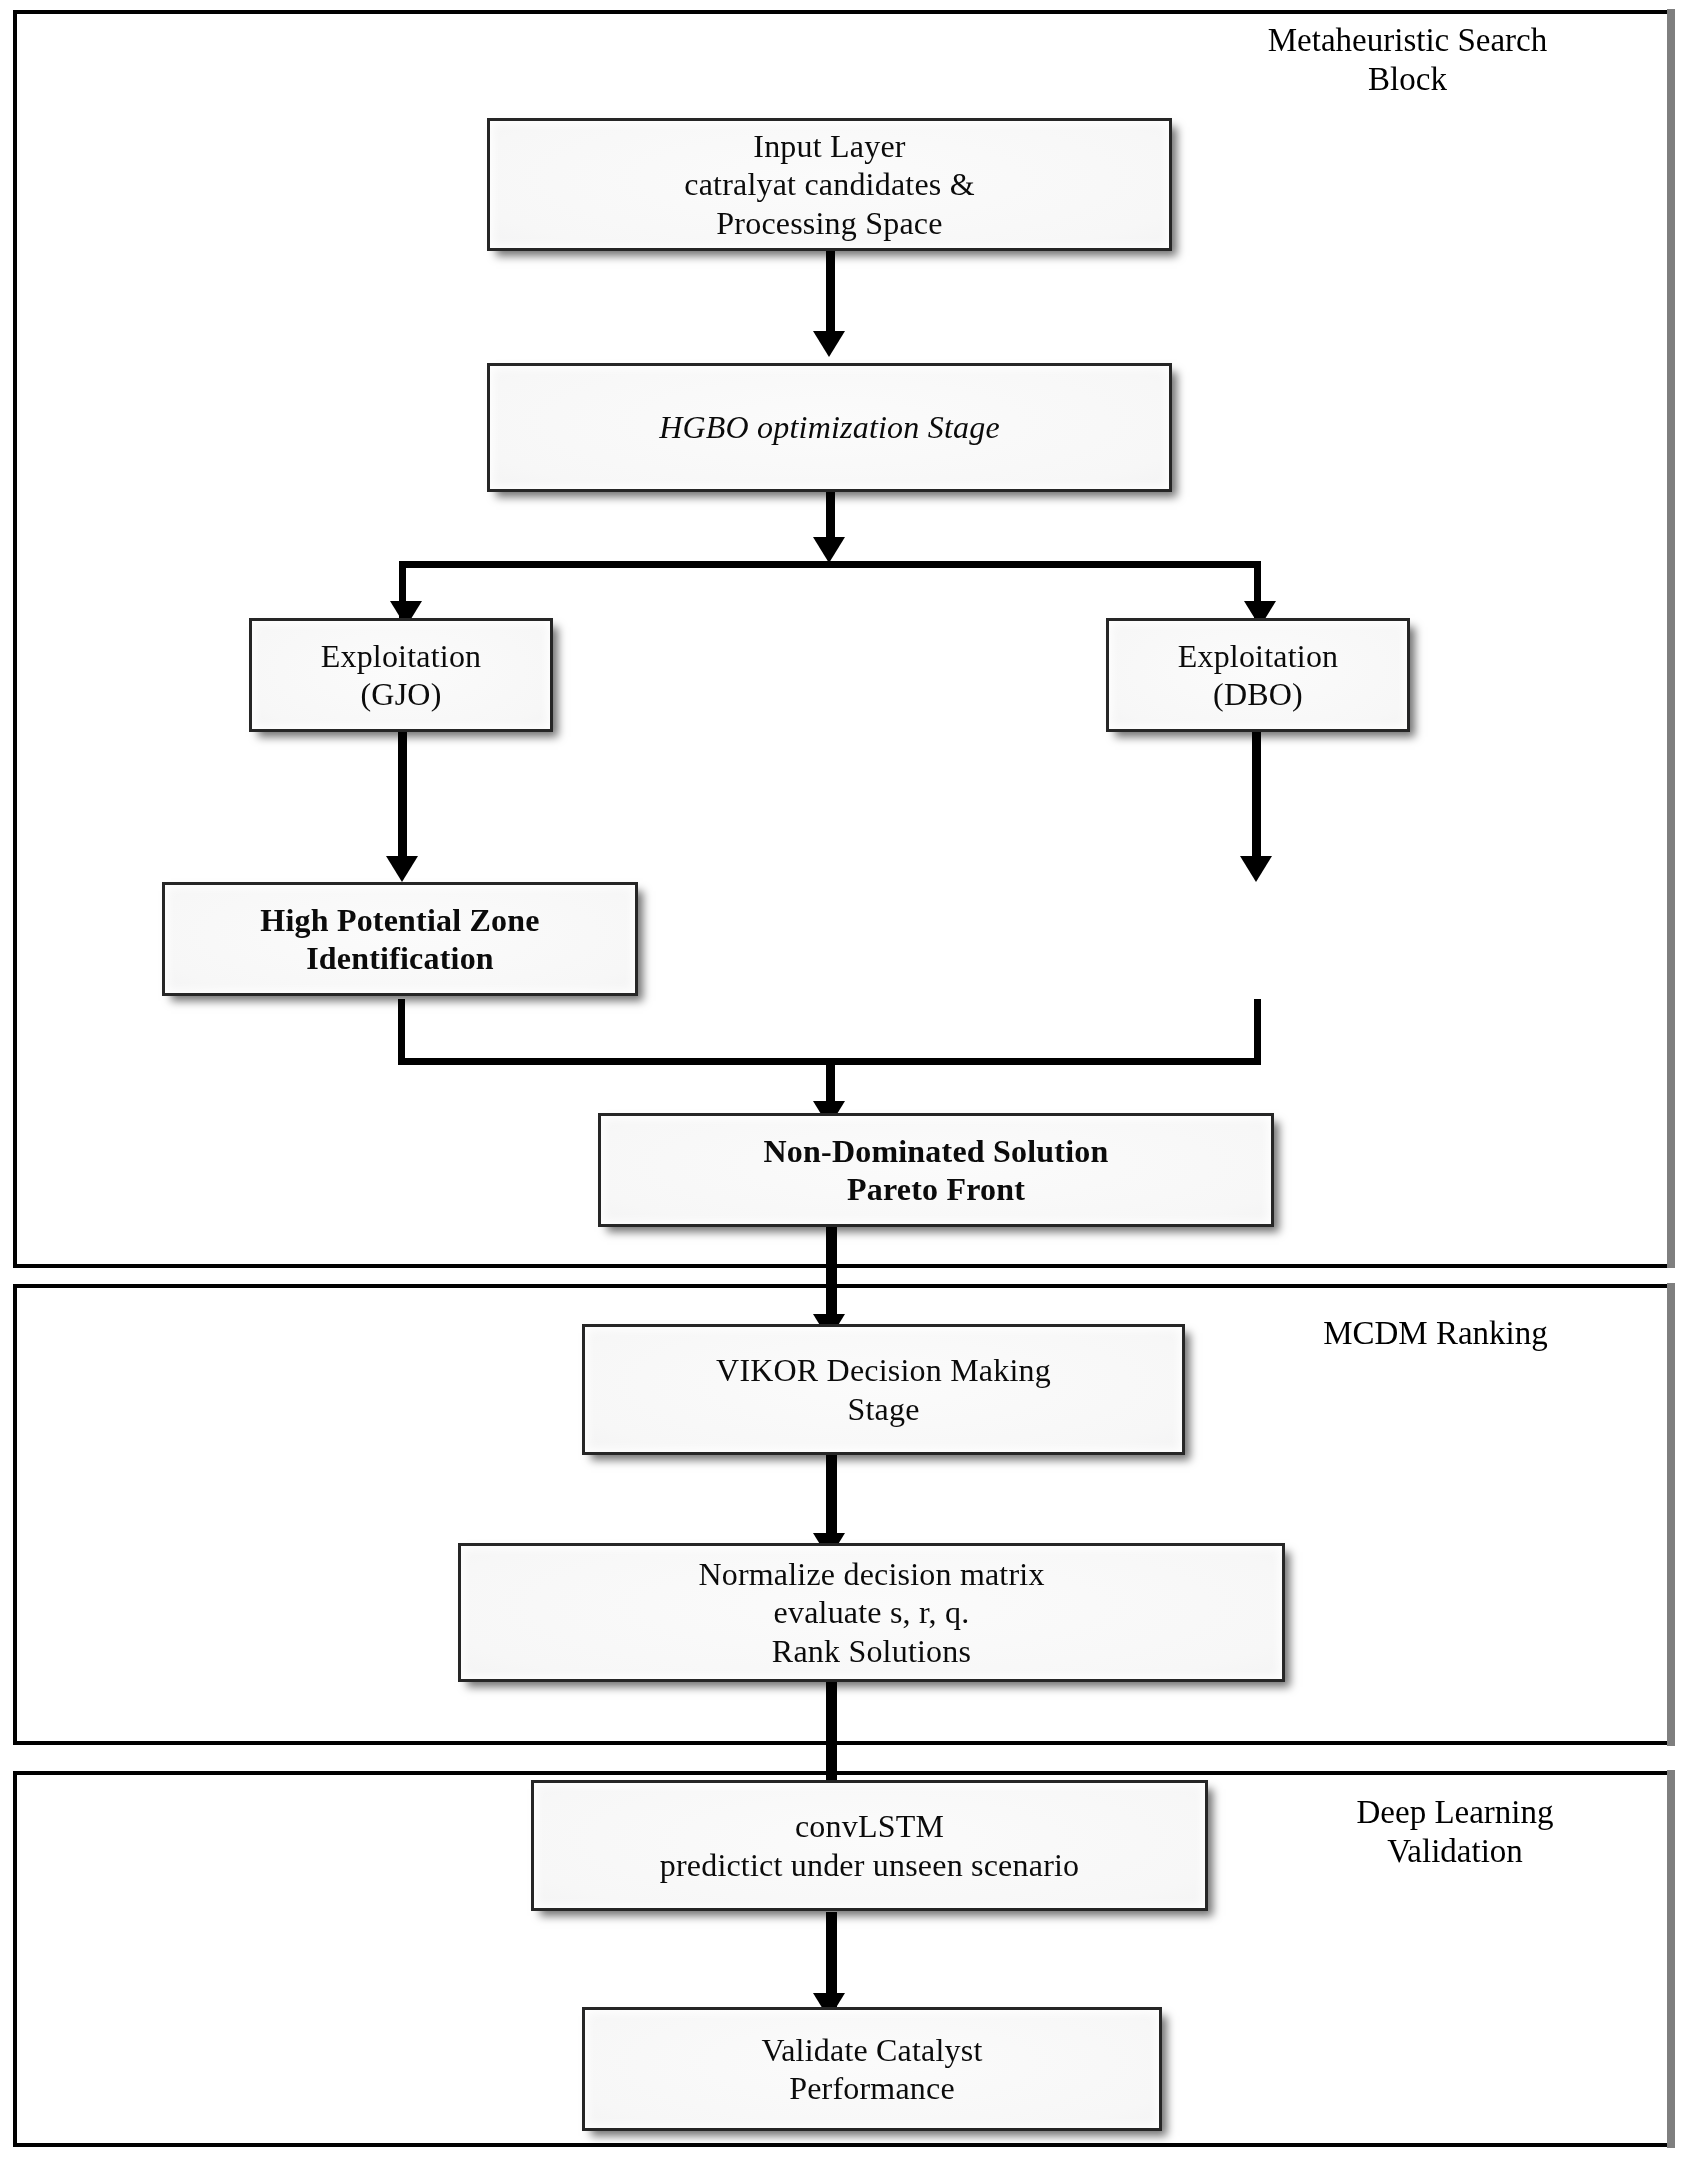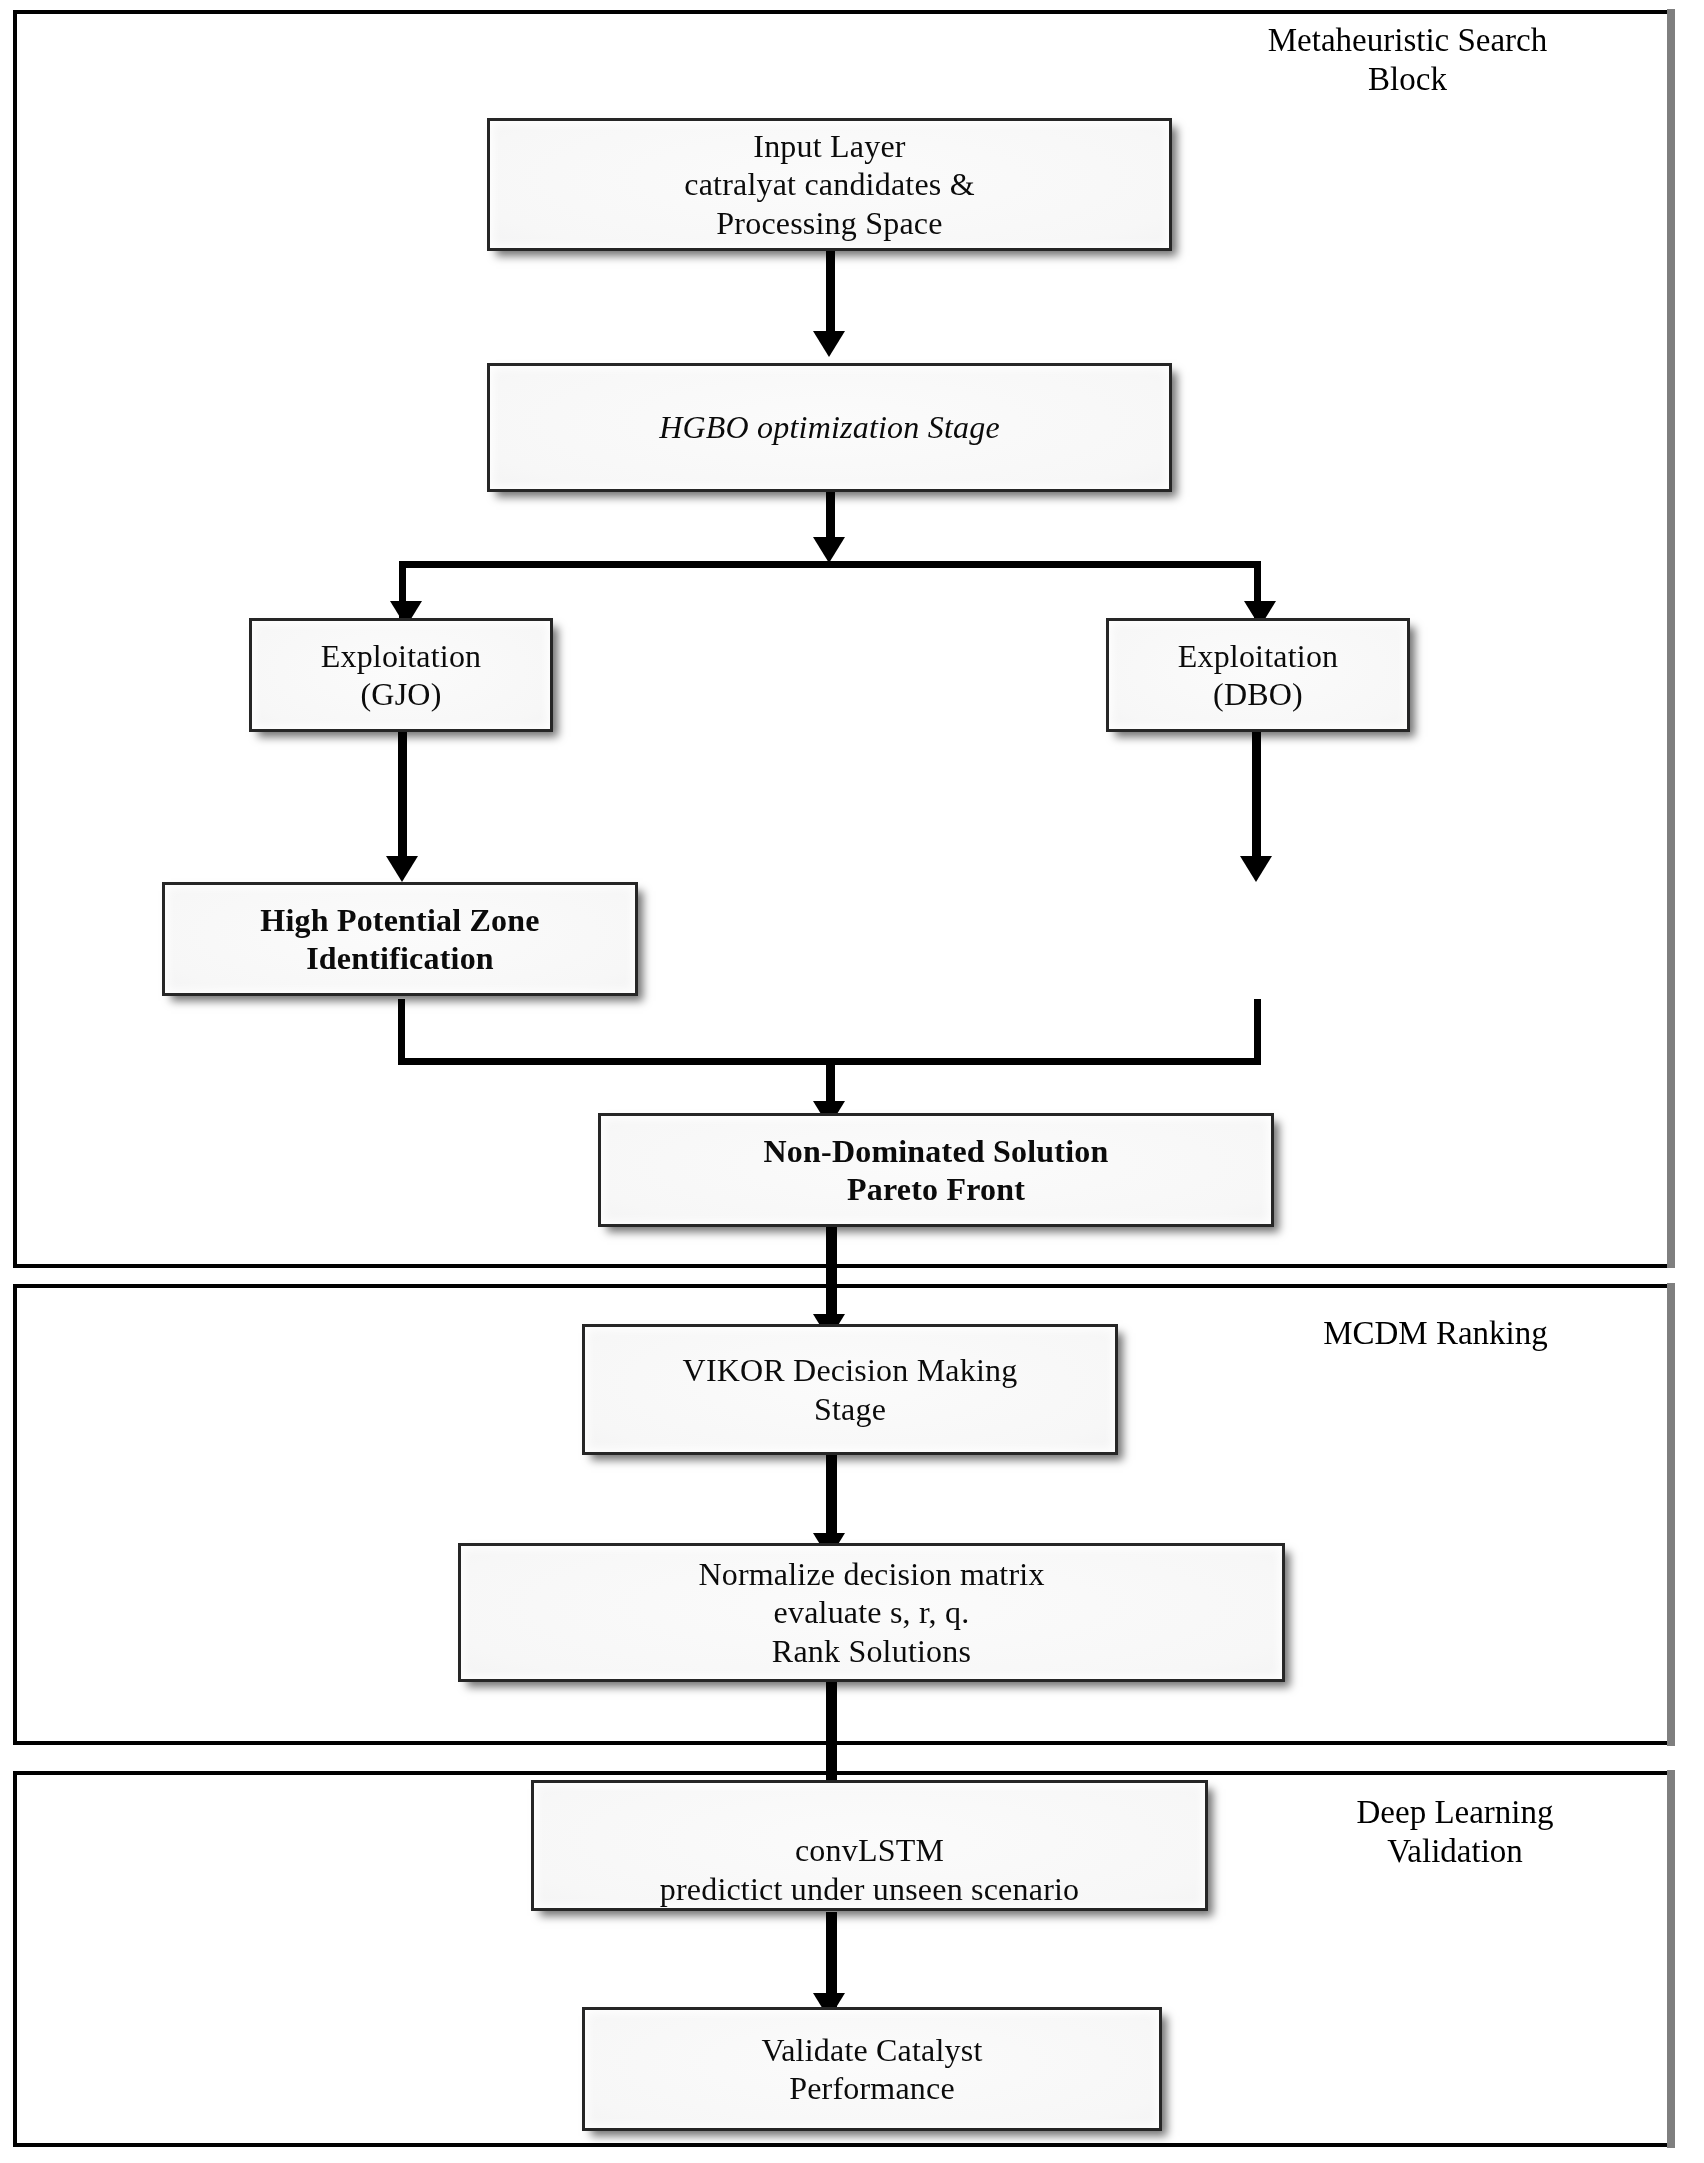--- a/index.html
+++ b/index.html
@@ -152,32 +152,32 @@
     <span>High Potential Zone
 Identification</span>
   </div>
 
 
   <div class="node bold" style="left:582px;top:1113px;width:676px;height:114px;margin-left:16px;">
     <span>Non-Dominated Solution
 Pareto Front</span>
   </div>
 
-  <div class="node" style="left:582px;top:1324px;width:536px;height:131px;justify-content:center;">
+  <div class="node" style="left:582px;top:1324px;width:603px;height:131px;justify-content:center;">
     <span>VIKOR Decision Making
 Stage</span>
   </div>
 
   <div class="node" style="left:458px;top:1543px;width:827px;height:139px;">
     <span>Normalize decision matrix
 evaluate s, r, q.
 Rank Solutions</span>
   </div>
 
-  <div class="node" style="left:531px;top:1780px;width:677px;height:131px;align-items:flex-end;">
+  <div class="node" style="left:531px;top:1780px;width:677px;height:131px;">
     <span>convLSTM
 predictict under unseen scenario</span>
   </div>
 
   <div class="node" style="left:582px;top:2007px;width:580px;height:124px;">
     <span>Validate Catalyst
 Performance</span>
   </div>
 
 </div>

